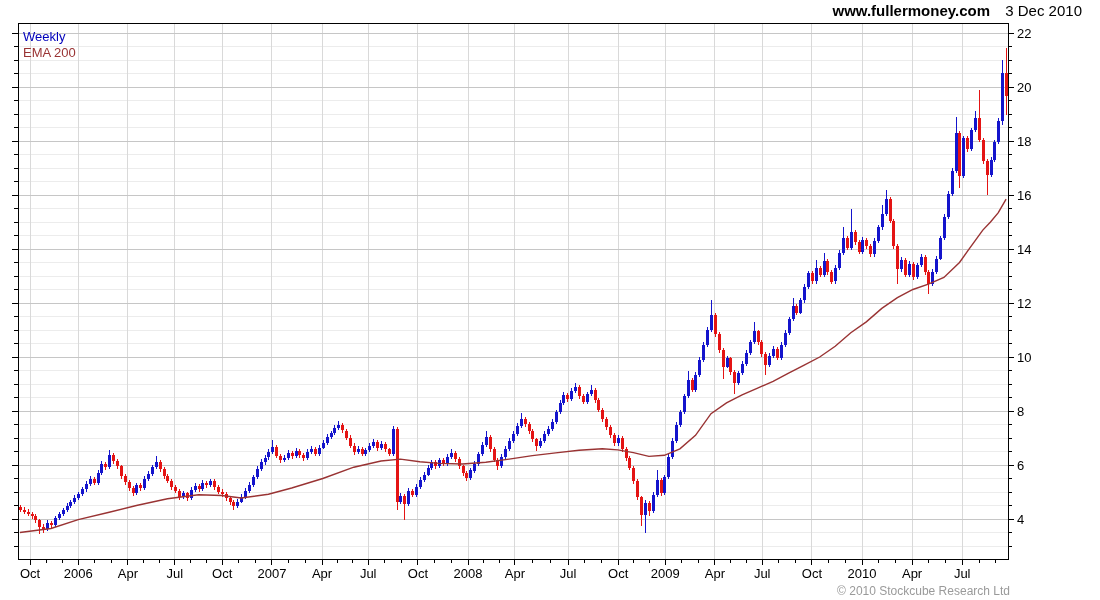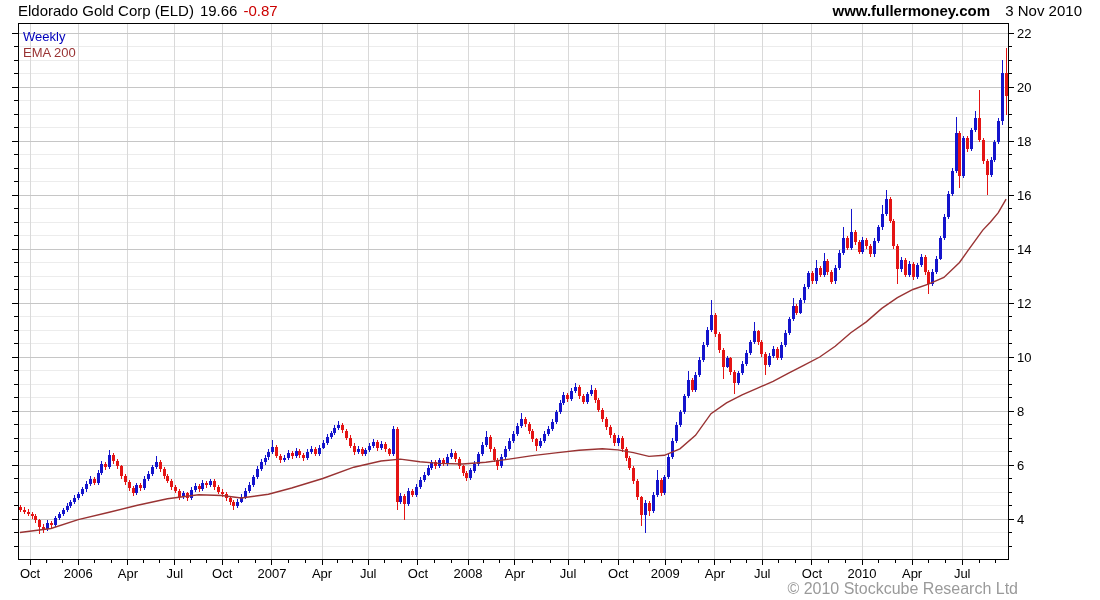--- a/index.html
+++ b/index.html
@@ -4,31 +4,28 @@
 <style>
   html,body{margin:0;padding:0;background:#ffffff;}
   body{width:1100px;height:600px;position:relative;font-family:"Liberation Sans","DejaVu Sans",sans-serif;overflow:hidden;}
   .hdr{position:absolute;top:2px;left:18px;right:18px;height:20px;font-size:15px;color:#000;white-space:nowrap;}
   .hdr .left{position:absolute;left:0;top:0;}
   .hdr .right{position:absolute;right:92px;top:0;font-weight:bold;}
   .hdr .date{position:absolute;right:0;top:0;}
   .chg{margin-left:6px;}
   .px{margin-left:6px;}
   #chart-wrap{position:absolute;left:0;top:0;}
-  .copyright{position:absolute;right:82px;bottom:2px;font-size:16px;color:#9a9a9a;}
+  .copyright{position:absolute;right:90px;bottom:2px;font-size:12px;color:#9a9a9a;}
 </style>
 </head>
 <body>
 
 <div class="hdr">
-  <span class="left">
-    <span>Eldorado Gold Corp (ELD)</span><span class="px">19.66</span><span class="chg" style="color: rgb(204, 0, 0);">-0.87</span>
-  </span>
   <span class="right">www.fullermoney.com</span>
-  <span class="date">3 Nov 2010</span>
+  <span class="date">3 Dec 2010</span>
 </div>
 
 <div id="chart-wrap">
   <svg id="chart-svg" width="1100" height="600" viewBox="0 0 1100 600">
       <g shape-rendering="crispEdges">
         <line x1="18" x2="1008" y1="546.0" y2="546.0" stroke="#ececec" stroke-width="1"></line>
         <line x1="18" x2="1008" y1="532.5" y2="532.5" stroke="#ececec" stroke-width="1"></line>
         <line x1="18" x2="1008" y1="505.5" y2="505.5" stroke="#ececec" stroke-width="1"></line>
         <line x1="18" x2="1008" y1="492.0" y2="492.0" stroke="#ececec" stroke-width="1"></line>
         <line x1="18" x2="1008" y1="478.5" y2="478.5" stroke="#ececec" stroke-width="1"></line>

